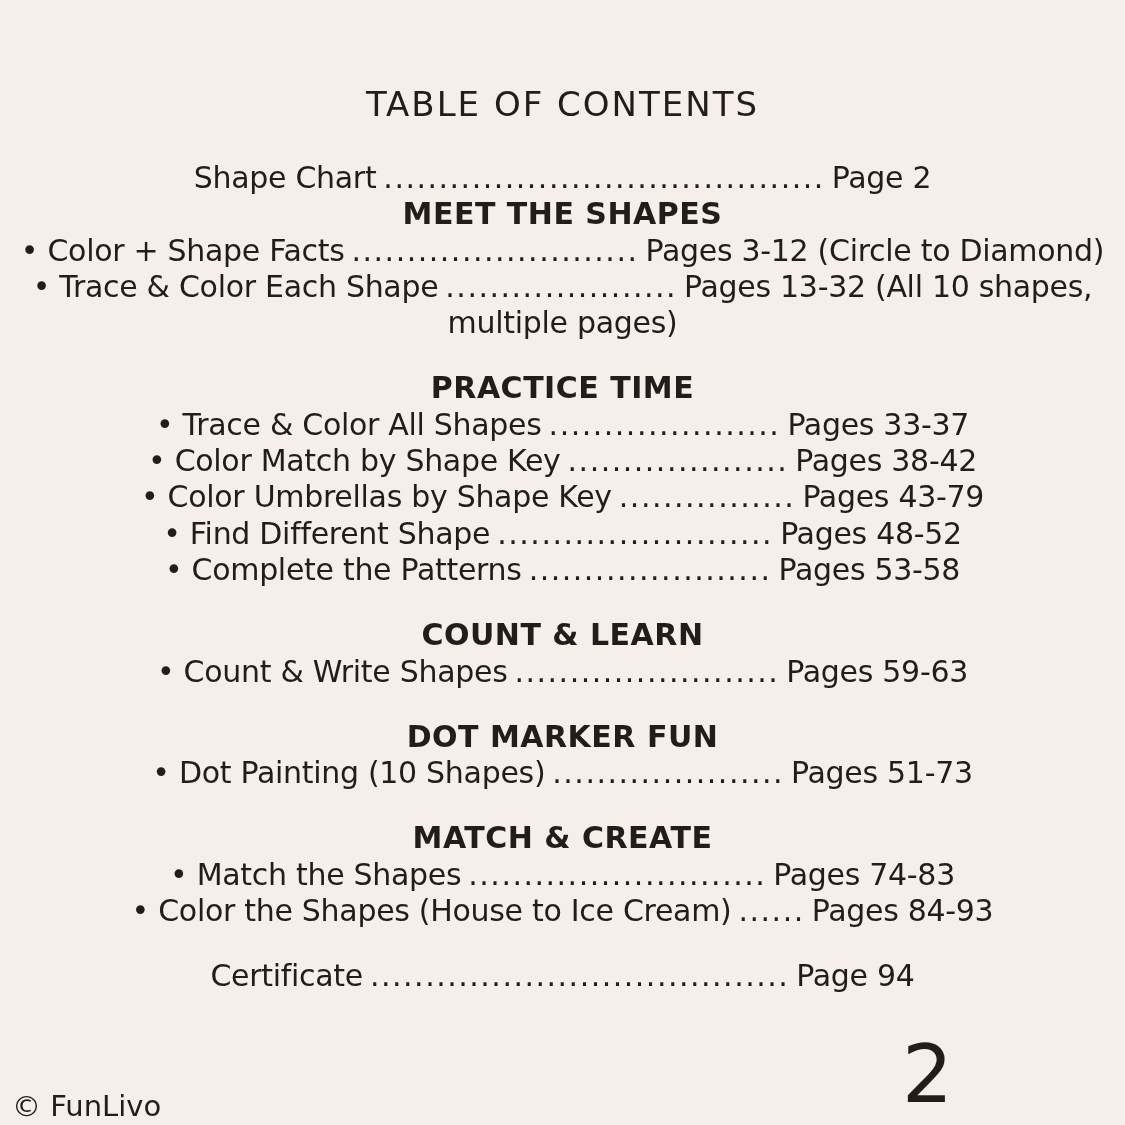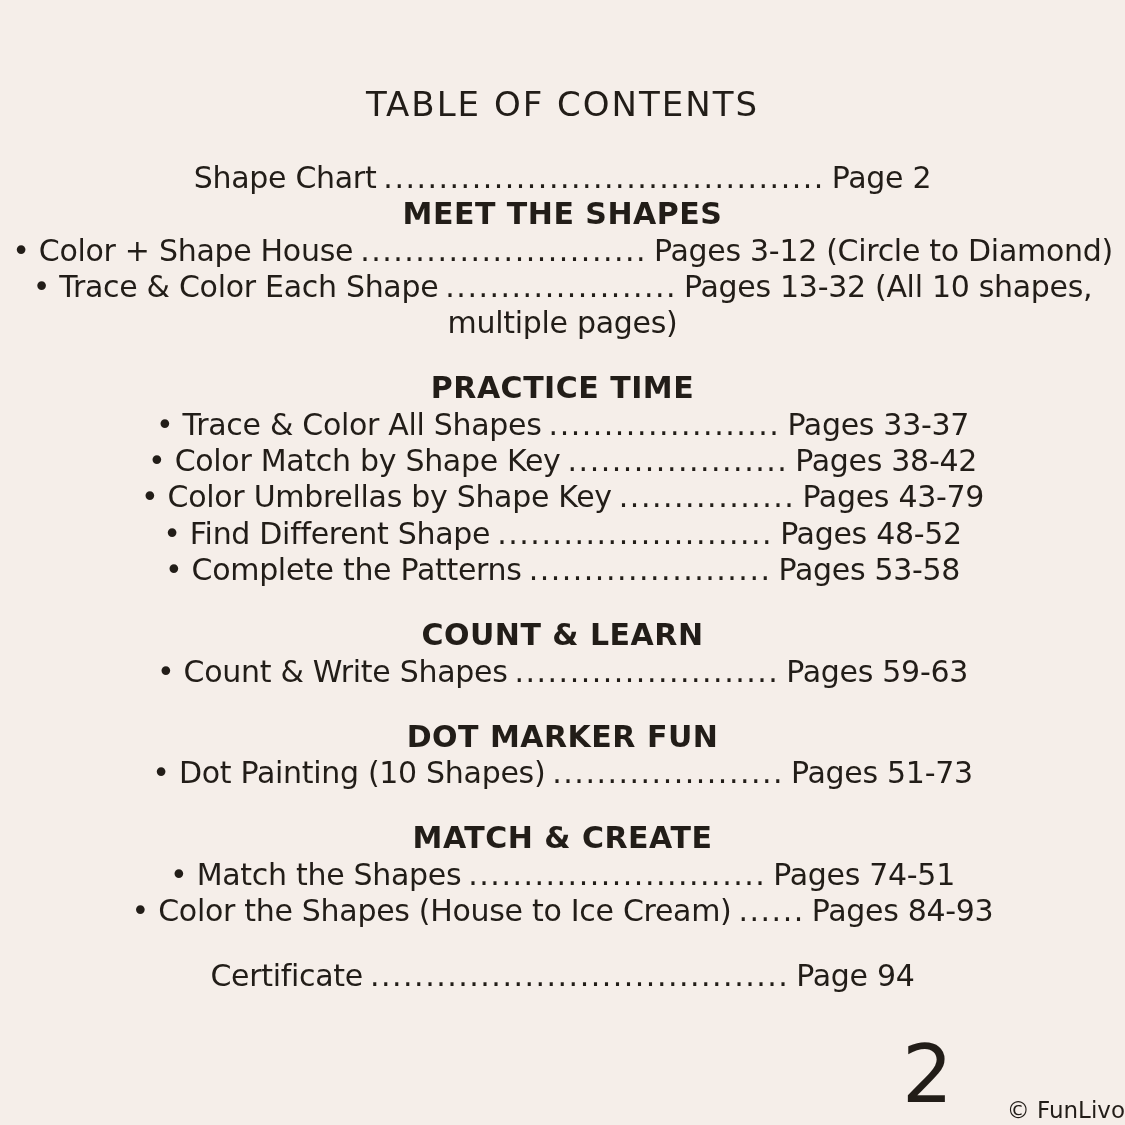--- a/index.html
+++ b/index.html
@@ -42,22 +42,23 @@
   .dots {
     margin: 0 7px;
     letter-spacing: 1.5px;
   }
   .line span:empty { display: none; }
   .footer {
     position: absolute;
     bottom: 2px;
     left: 0;
     right: 0;
-    text-align: right;
-    font-size: 23px;
+    text-align: left;
+    font-size: 29px;
+    padding-left: 12px;
   }
   .pagenum {
     position: absolute;
     right: 172px;
     bottom: 10px;
     font-size: 80px;
     line-height: 1;
     font-weight: 400;
   }
 </style>
@@ -72,21 +73,21 @@
 
     <div class="line">
       <span>Shape Chart</span><span class="dots">........................................</span><span>Page 2</span>
     </div>
 
     <div class="line heading">
       <span>MEET THE SHAPES</span>
     </div>
 
     <div class="line">
-      <span>• Color + Shape House</span><span class="dots">..........................</span><span>Pages 3-12 (Circle to Diamond)</span>
+      <span>• Color + Shape Facts</span><span class="dots">..........................</span><span>Pages 3-12 (Circle to Diamond)</span>
     </div>
 
     <div class="line">
       <span>• Trace &amp; Color Each Shape</span><span class="dots">.....................</span><span>Pages 13-32 (All 10 shapes,</span>
     </div>
 
     <div class="line">
       <span>multiple pages)</span>
     </div>
 
@@ -128,21 +129,21 @@
 
     <div class="line">
       <span>• Dot Painting (10 Shapes)</span><span class="dots">.....................</span><span>Pages 51-73</span>
     </div>
 
     <div class="line heading gap">
       <span>MATCH &amp; CREATE</span>
     </div>
 
     <div class="line">
-      <span>• Match the Shapes</span><span class="dots">...........................</span><span>Pages 74-51</span>
+      <span>• Match the Shapes</span><span class="dots">...........................</span><span>Pages 74-83</span>
     </div>
 
     <div class="line">
       <span>• Color the Shapes (House to Ice Cream)</span><span class="dots">......</span><span>Pages 84-93</span>
     </div>
 
     <div class="line gap">
       <span>Certificate</span><span class="dots">......................................</span><span>Page 94</span>
     </div>
 

